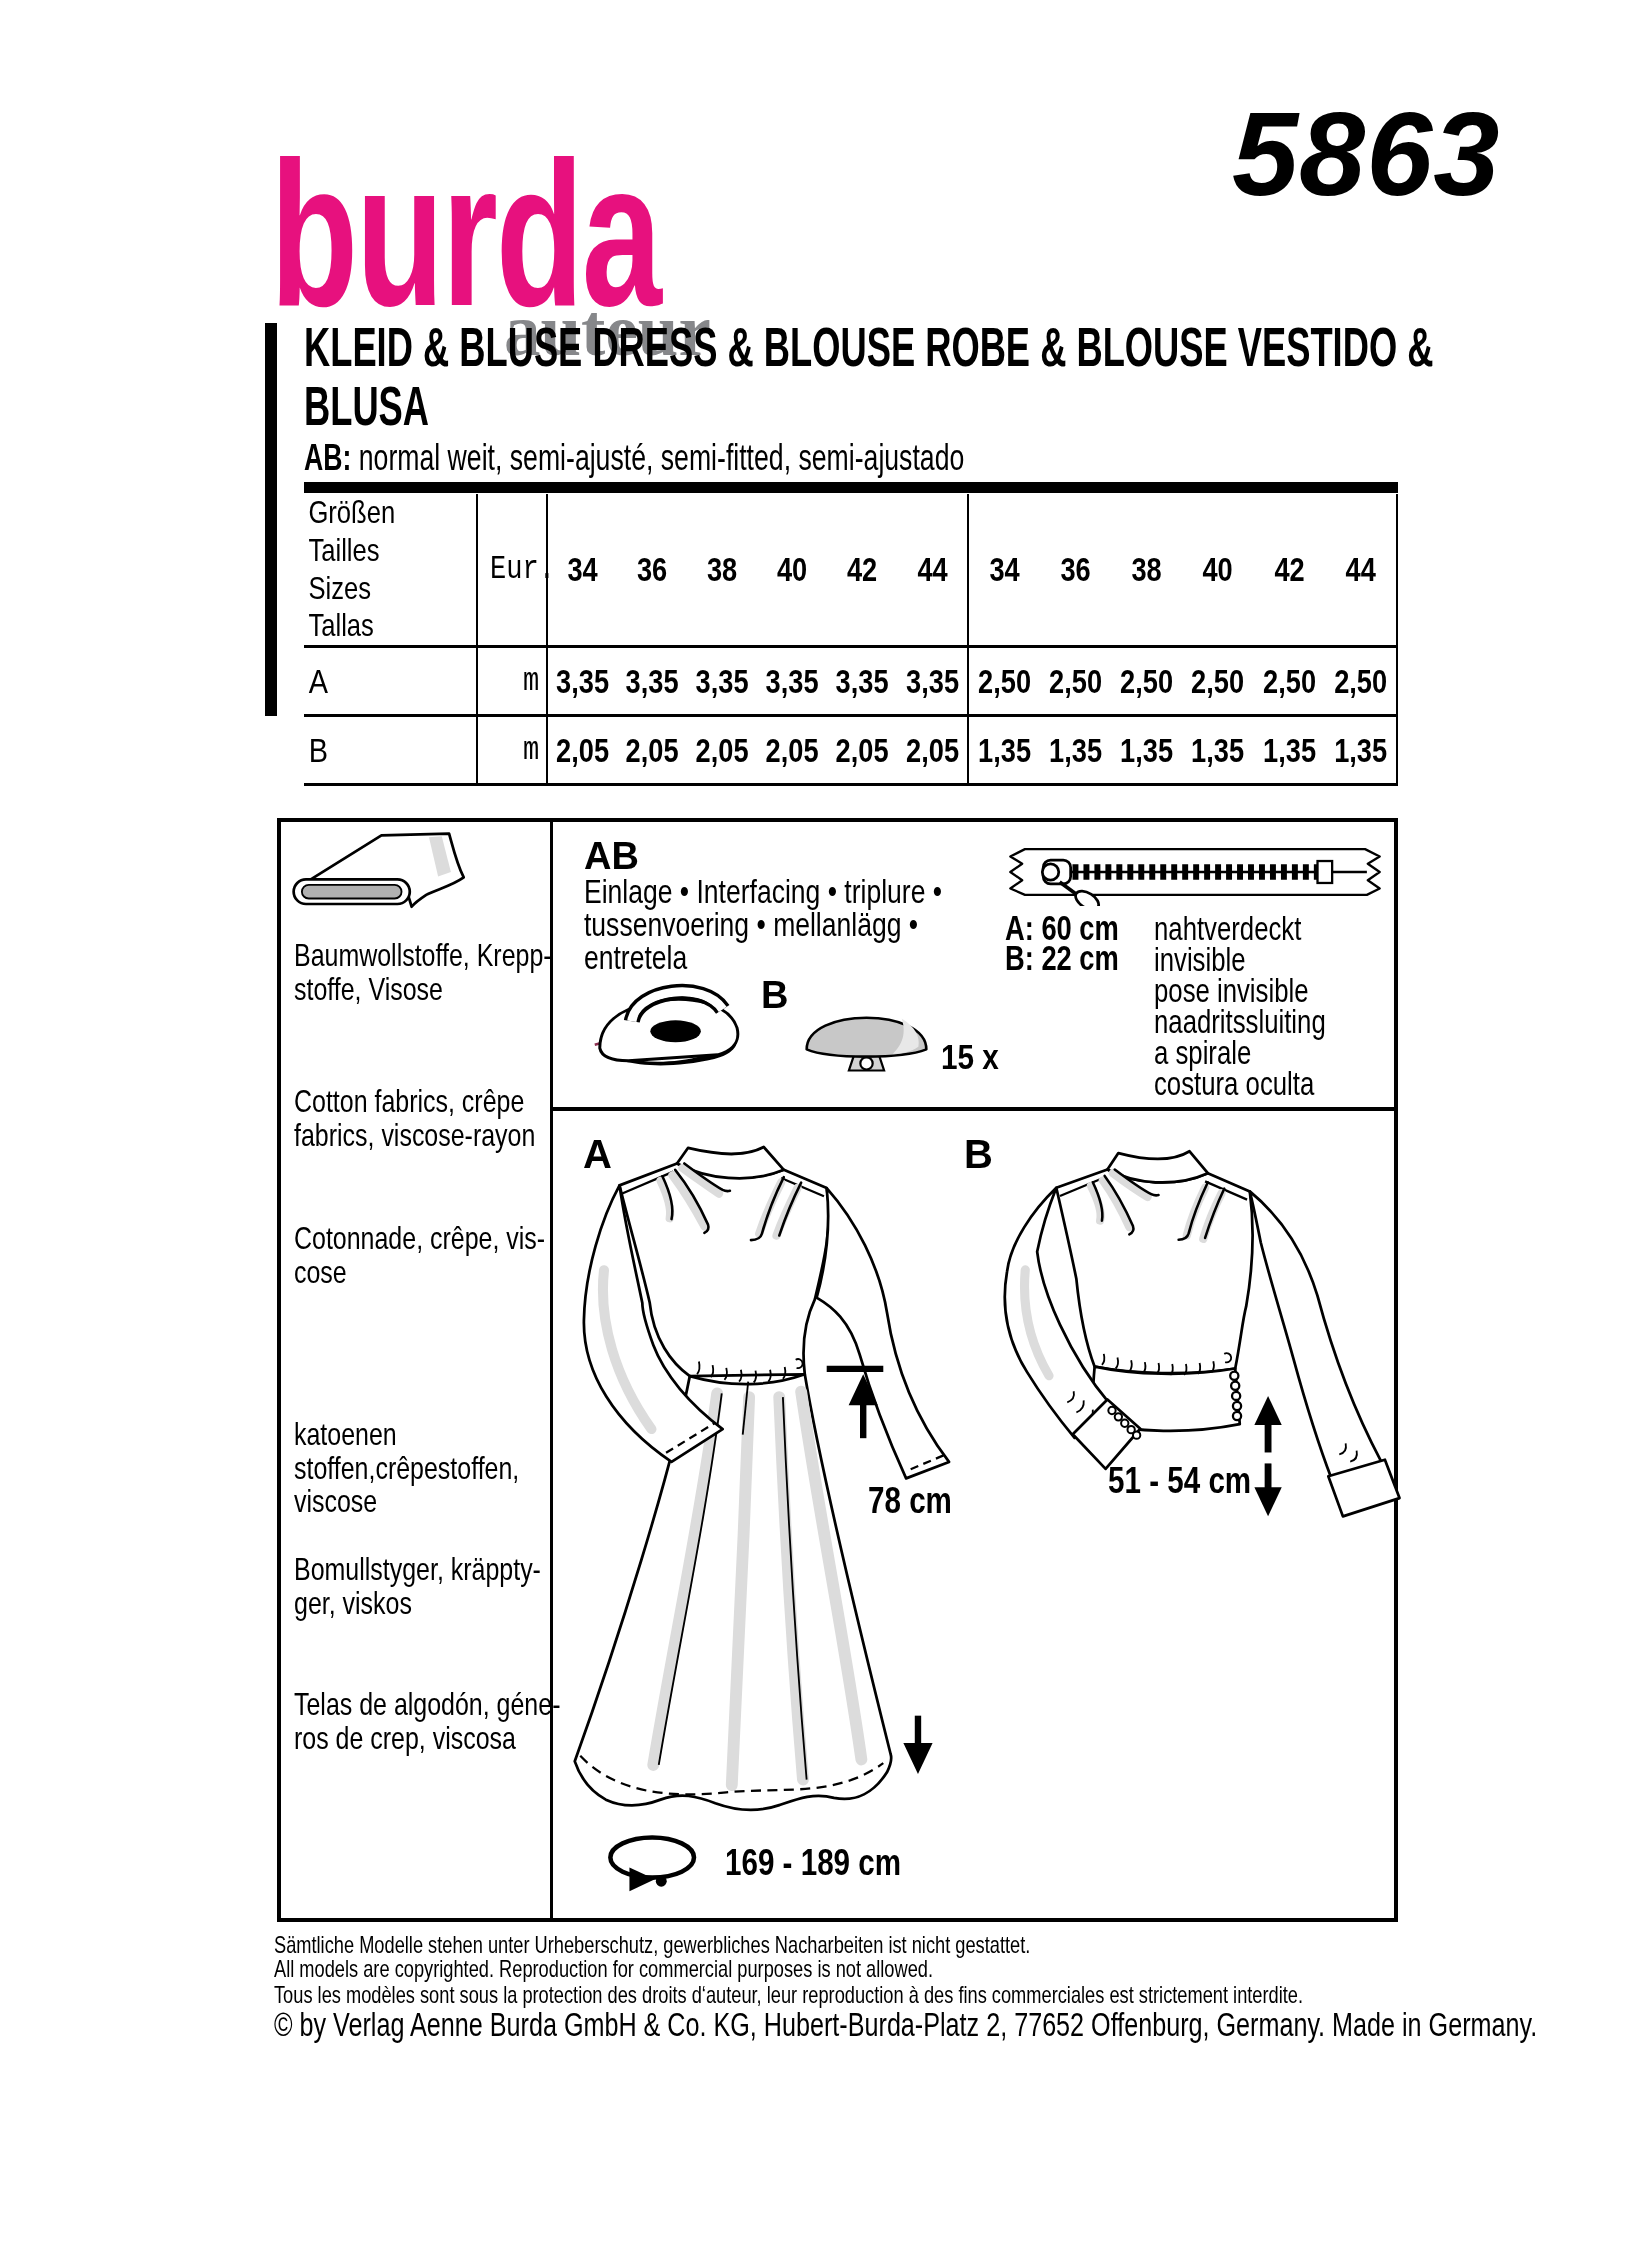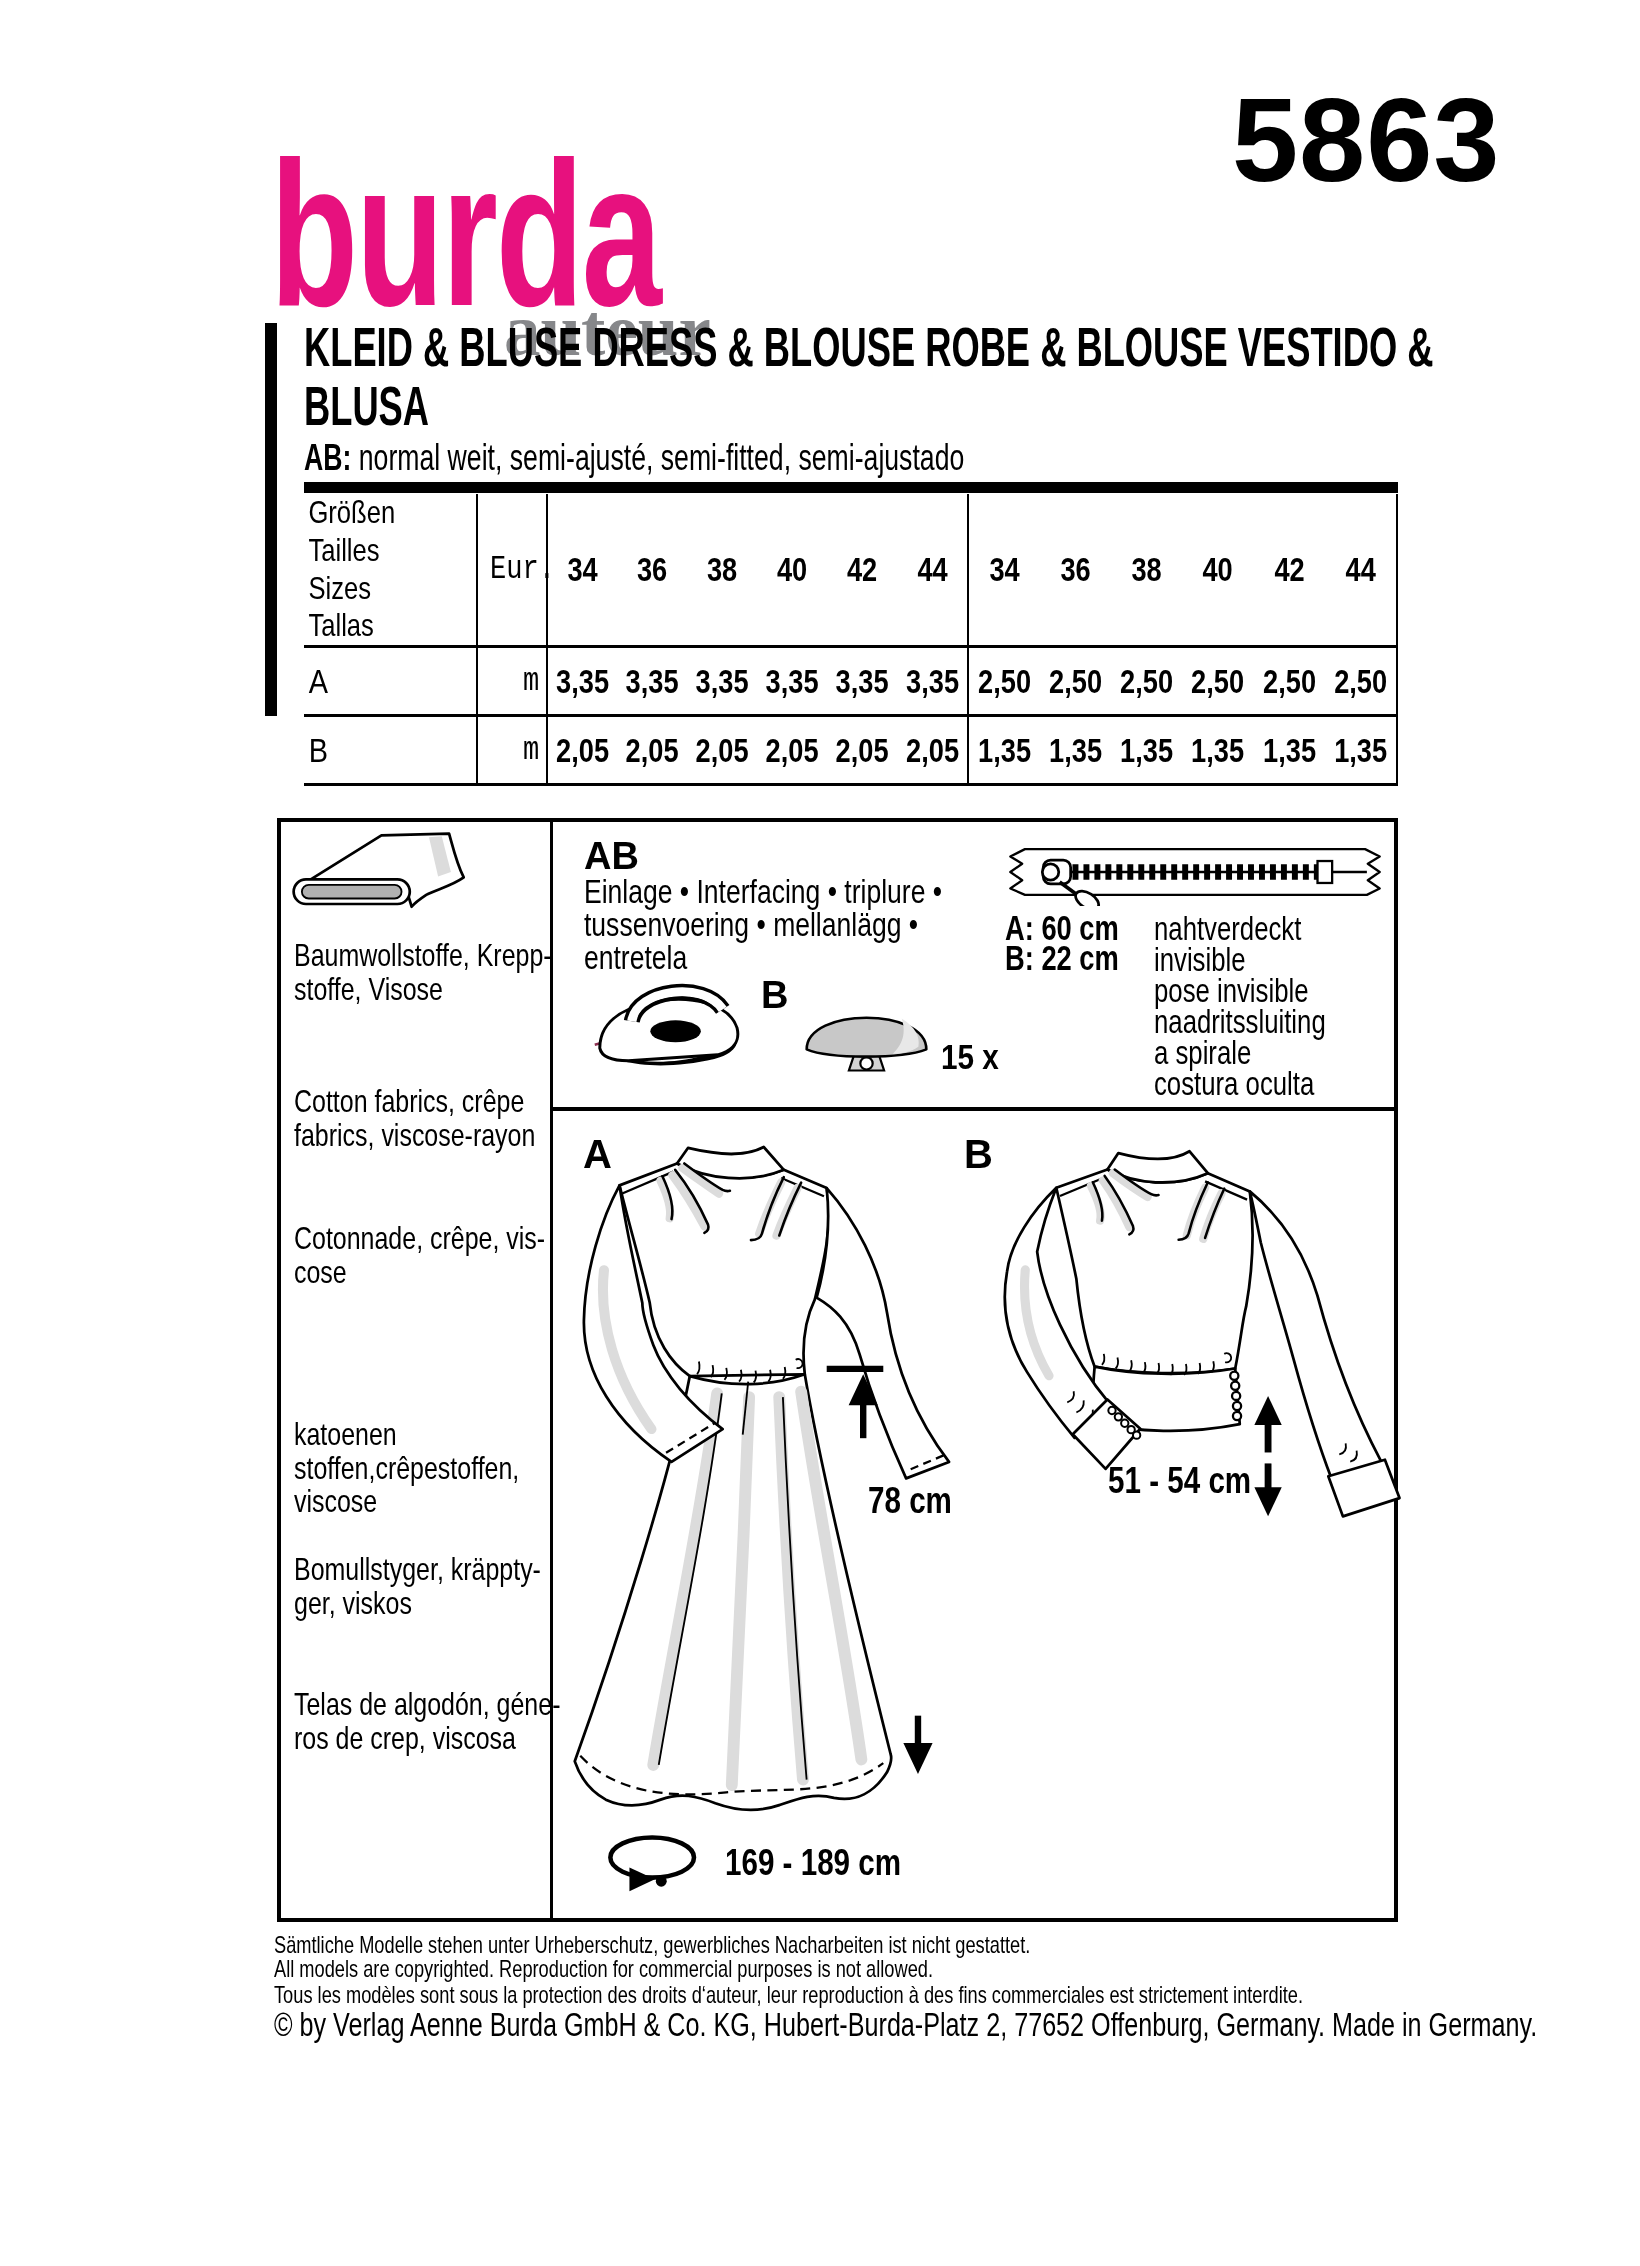--- a/index.html
+++ b/index.html
@@ -43,21 +43,21 @@
   .cnt{font-weight:bold;font-size:35px;line-height:1;transform:scaleX(.85);}
   
   .foot-s{font-size:24px;line-height:1;transform:scaleX(.76);white-space:nowrap;}
   .foot-l{font-size:34px;line-height:1;transform:scaleX(.74);white-space:nowrap;}
 </style>
 </head>
 <body>
 
 <div class="abs brand sx" style="left:270px;top:131px;color:#e7117e;">burda</div>
 <div class="abs brand-sub" style="left:504px;top:294px;color:#86878a;">auteur</div>
-<div class="abs pat-num" style="left:1232px;top:80px;">5863</div>
+<div class="abs pat-num" style="left:1232px;top:94px;font-style:italic;">5863</div>
 
 <div class="abs vbar" style="left:265px;top:323px;width:12px;height:393px;"></div>
 
 <div class="abs title sx" style="left:304px;top:318px;width:1736px;">KLEID &amp; BLUSE   DRESS &amp; BLOUSE   ROBE &amp; BLOUSE   VESTIDO &amp;
 BLUSA</div>
 <div class="abs subtitle sx" style="left:304px;top:439px;"><b>AB:</b><span> normal weit, semi-ajusté, semi-fitted, semi-ajustado</span></div>
 
 <div class="abs hbar" style="left:304px;top:482px;width:1094px;height:11px;"></div>
 
 <table class="meas abs" style="left:304px;top:494px;width:1094px;">

